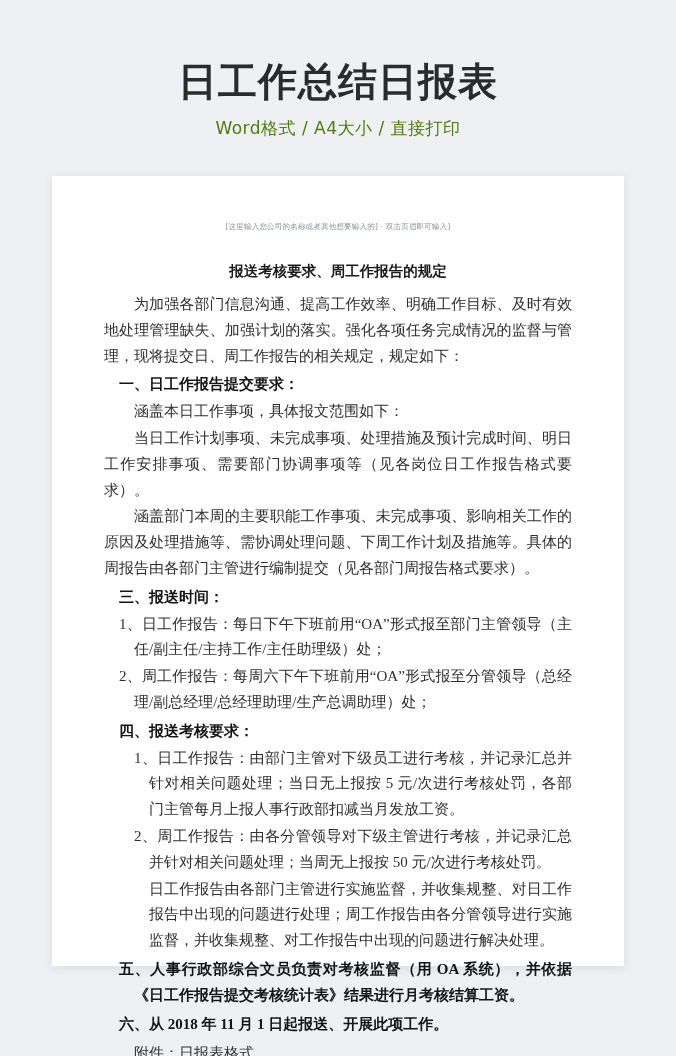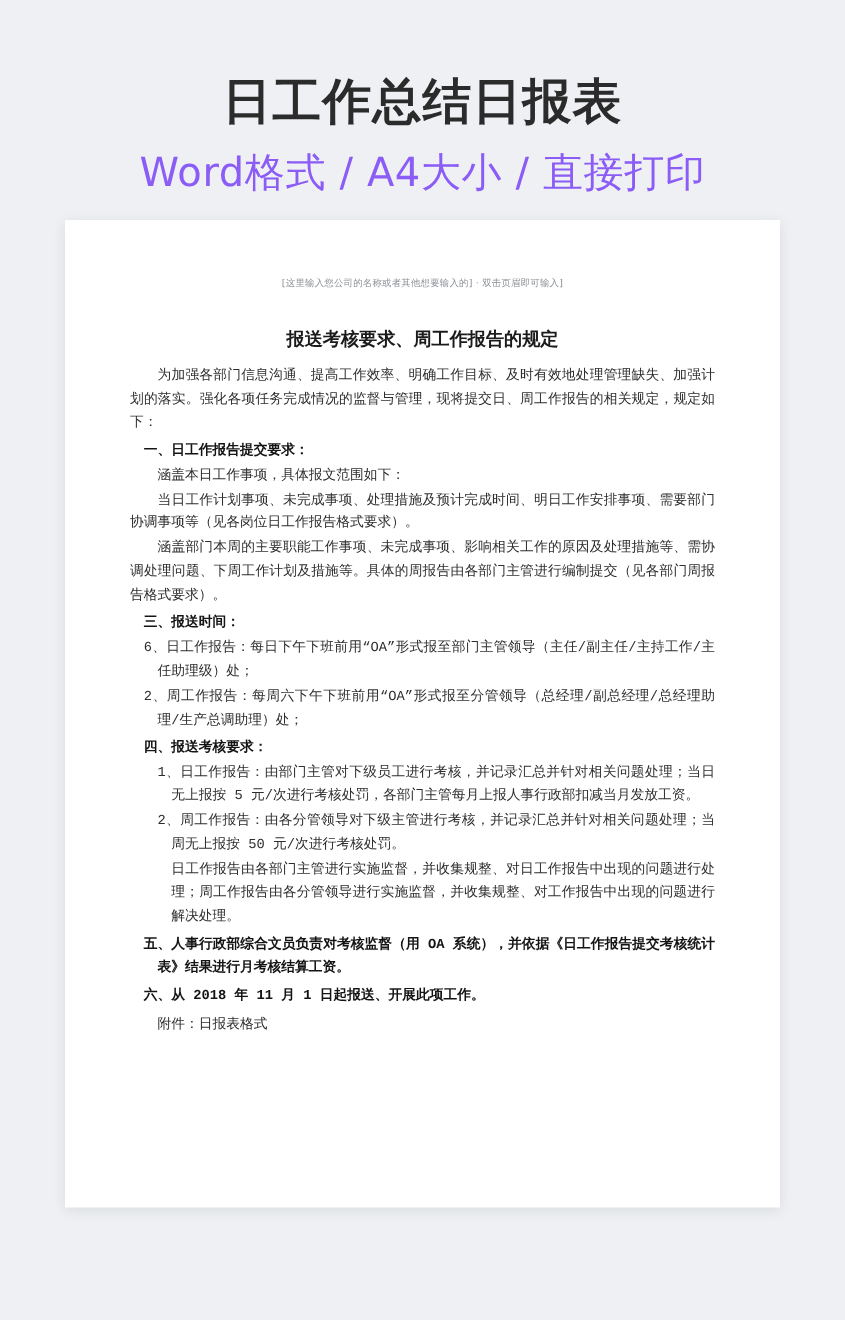--- a/index.html
+++ b/index.html
@@ -27,22 +27,22 @@
     font-size: 39px;
     font-weight: bold;
     color: #2b2b2b;
     letter-spacing: 1px;
     line-height: 1.25;
     margin: 0;
     font-family: "DejaVu Sans", "Liberation Sans", sans-serif;
   }
   .header .sub-title {
     margin-top: 10px;
-    font-size: 32px;
-    color: #8b5cf6;
+    font-size: 17px;
+    color: #4d7c0f;
     letter-spacing: 0.5px;
     font-family: "DejaVu Sans", "Liberation Sans", sans-serif;
   }
   .doc-wrap {
     position: absolute;
     left: 52px;
     top: 176px;
     width: 572px;
     height: 790px;
     background: #ffffff;
@@ -64,26 +64,26 @@
   }
   .doc-title {
     text-align: center;
     font-size: 14.5px;
     font-weight: bold;
     color: #1b1b1b;
     margin-bottom: 11px;
     font-family: "DejaVu Sans", "Liberation Sans", sans-serif;
   }
   .p {
-    font-size: 11px;
+    font-size: 15px;
     line-height: 1.72;
     color: #2e2e2e;
     margin: 0 0 1px 0;
     text-align: justify;
-    font-family: Liberation Mono, monospace;
+    font-family: Liberation Serif, serif;
   }
   .p.indent2 { text-indent: 2em; }
   .p.indent1 { text-indent: 1em; }
   .p.bold {
     font-weight: bold;
     color: #141414;
     margin-top: 3px;
   }
   .p.hang {
     padding-left: 2em;
@@ -114,21 +114,21 @@
       <div class="doc-meta">[这里输入您公司的名称或者其他想要输入的] · 双击页眉即可输入]</div>
 
       <div class="doc-title">报送考核要求、周工作报告的规定</div>
 
       <p class="p indent2">为加强各部门信息沟通、提高工作效率、明确工作目标、及时有效地处理管理缺失、加强计划的落实。强化各项任务完成情况的监督与管理，现将提交日、周工作报告的相关规定，规定如下：</p>
       <p class="p indent1 bold">一、日工作报告提交要求：</p>
       <p class="p indent2">涵盖本日工作事项，具体报文范围如下：</p>
       <p class="p indent2">当日工作计划事项、未完成事项、处理措施及预计完成时间、明日工作安排事项、需要部门协调事项等（见各岗位日工作报告格式要求）。</p>
       <p class="p indent2">涵盖部门本周的主要职能工作事项、未完成事项、影响相关工作的原因及处理措施等、需协调处理问题、下周工作计划及措施等。具体的周报告由各部门主管进行编制提交（见各部门周报告格式要求）。</p>
       <p class="p indent1 bold">三、报送时间：</p>
-      <p class="p hang">6、日工作报告：每日下午下班前用“OA”形式报至部门主管领导（主任/副主任/主持工作/主任助理级）处；</p>
+      <p class="p hang">1、日工作报告：每日下午下班前用“OA”形式报至部门主管领导（主任/副主任/主持工作/主任助理级）处；</p>
       <p class="p hang">2、周工作报告：每周六下午下班前用“OA”形式报至分管领导（总经理/副总经理/总经理助理/生产总调助理）处；</p>
       <p class="p indent1 bold">四、报送考核要求：</p>
       <p class="p hang2">1、日工作报告：由部门主管对下级员工进行考核，并记录汇总并针对相关问题处理；当日无上报按 5 元/次进行考核处罚，各部门主管每月上报人事行政部扣减当月发放工资。</p>
       <p class="p hang2">2、周工作报告：由各分管领导对下级主管进行考核，并记录汇总并针对相关问题处理；当周无上报按 50 元/次进行考核处罚。</p>
       <p class="p sub-indent">日工作报告由各部门主管进行实施监督，并收集规整、对日工作报告中出现的问题进行处理；周工作报告由各分管领导进行实施监督，并收集规整、对工作报告中出现的问题进行解决处理。</p>
       <p class="p indent1 bold hang">五、人事行政部综合文员负责对考核监督（用 OA 系统），并依据《日工作报告提交考核统计表》结果进行月考核结算工资。</p>
       <p class="p indent1 bold">六、从 2018 年 11 月 1 日起报送、开展此项工作。</p>
       <div class="spacer-sm"></div>
       <p class="p indent2">附件：日报表格式</p>
 

